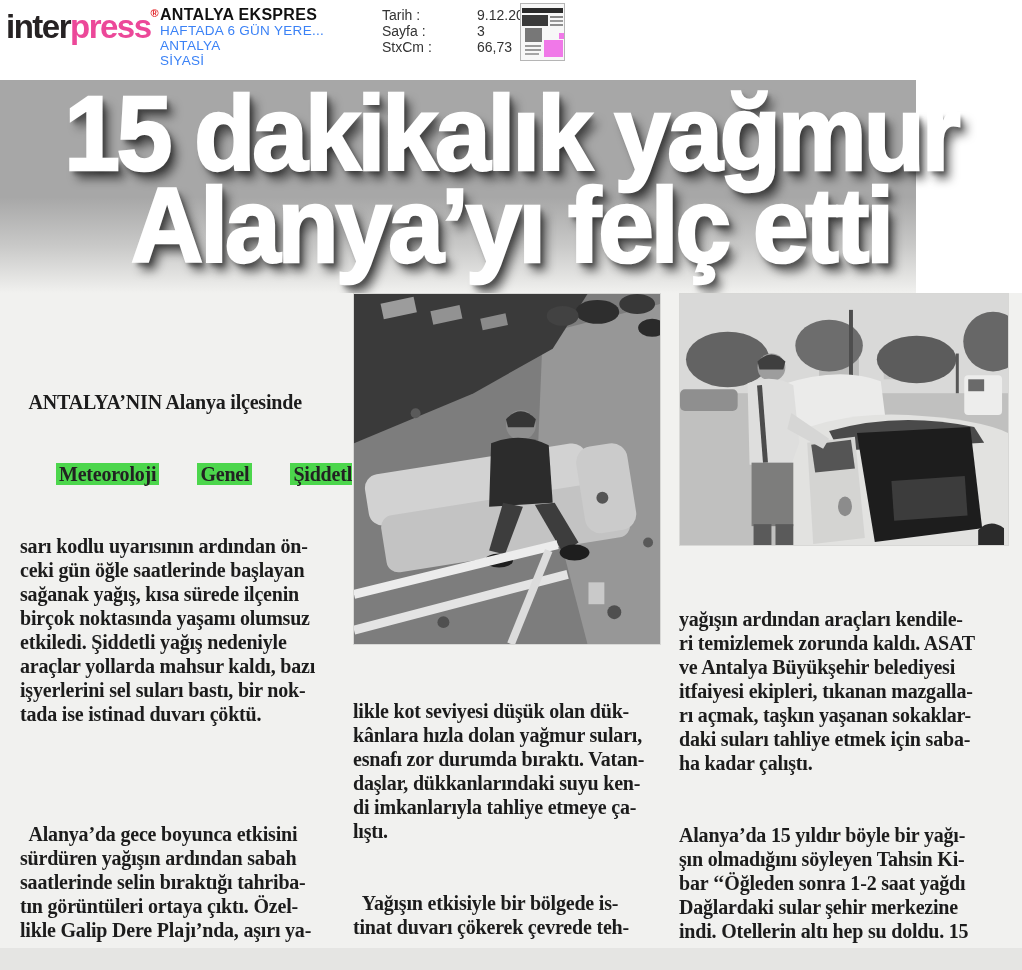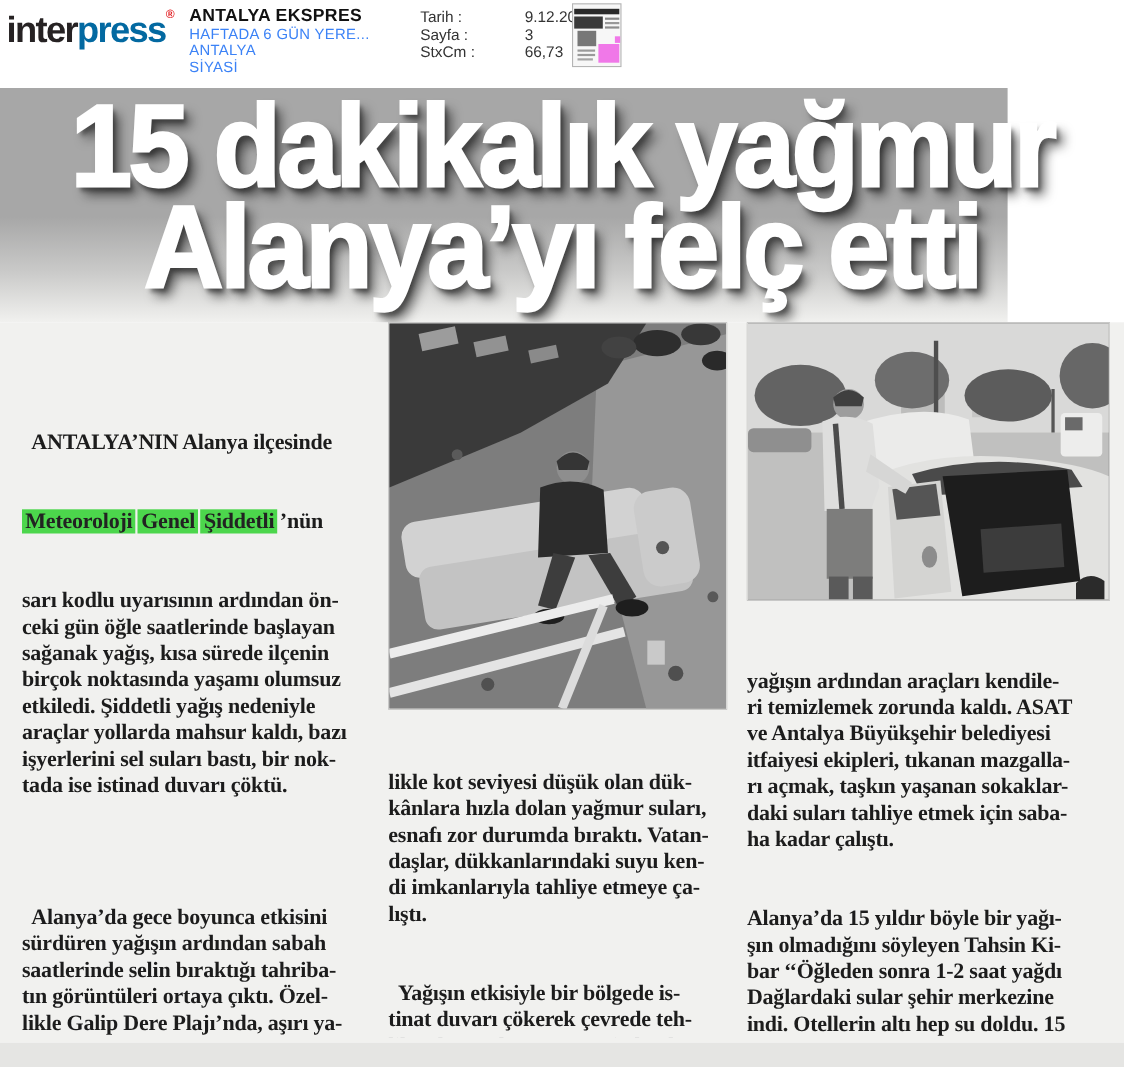--- a/index.html
+++ b/index.html
@@ -5,23 +5,23 @@
   * { margin:0; padding:0; box-sizing:border-box; }
   html,body { background:#ffffff; }
   .page {
     position:relative; width:1022px; height:970px; overflow:hidden;
     background:#ffffff; font-family:"Liberation Sans", sans-serif;
   }
   
   .topbar { position:absolute; left:0; top:0; width:1022px; height:80px; background:#ffffff; }
   .logo { position:absolute; left:6px; top:10px; font-weight:bold; font-size:33px; letter-spacing:-1.5px; line-height:1; }
   .logo-inter { color:#262223; }
-  .logo-press { color:#0369a1; }
+  .logo-press { color:#ec4899; }
   .logo-reg { color:#e11b1f; font-size:11px; vertical-align:top; position:relative; top:-2px; font-weight:bold; }
-  .pub { position:absolute; left:172px; top:6px; line-height:15px; }
+  .pub { position:absolute; left:160px; top:6px; line-height:15px; }
   .pub-name { font-size:16px; font-weight:bold; color:#111; letter-spacing:.3px; line-height:17px; }
   .pub-line { font-size:13.5px; color:#3b82f6; letter-spacing:.3px; }
   .meta { position:absolute; left:382px; top:7px; font-size:14px; color:#333; line-height:16px; }
   .meta-row { display:flex;gap:35px; }
   .meta-label { width:58px; }
   .meta-value { padding-left:2px; }
   
   .thumb { position:absolute; left:520px; top:3px; width:45px; height:58px; background:#f7f7f7; border:1px solid #b5b5b5; overflow:hidden; }
   .thumb .t-band { position:absolute; left:1px; top:4px; width:41px; height:5px; background:#2a2a2a; }
   .thumb .t-head { position:absolute; left:1px; top:11px; width:26px; height:11px; background:#3a3a3a; }
@@ -57,21 +57,21 @@
   .coltext {
     position:absolute; color:#1c1c1c;
     font-family:"Liberation Serif", serif; font-size:20px; line-height:24px;
     white-space:pre; overflow:hidden; letter-spacing:-0.2px;font-weight:bold;
   }
   .col1 { left:20px;  top:294px; width:332px; height:650px; }
   .col2 { left:353px; top:651px; width:312px; height:292px; }
   .col3 { left:679px; top:559px; width:333px; height:386px; }
   .hl {
     background:#4cd64c; color:#222; padding:0 3px; margin-right:2px;
-    display:inline-block; line-height:22px;
+    display:inline-block; line-height:22px;margin-left:36px;
   }
   .photo { position:absolute; background:#888; border:1px solid #d8d8d6; }
   .photo1 { left:353px; top:293px; width:308px; height:352px; }
   .photo2 { left:679px; top:293px; width:330px; height:253px; }
   .photo svg { display:block; width:100%; height:100%; }
 </style>
 </head>
 <body>
 
 <div class="page">

